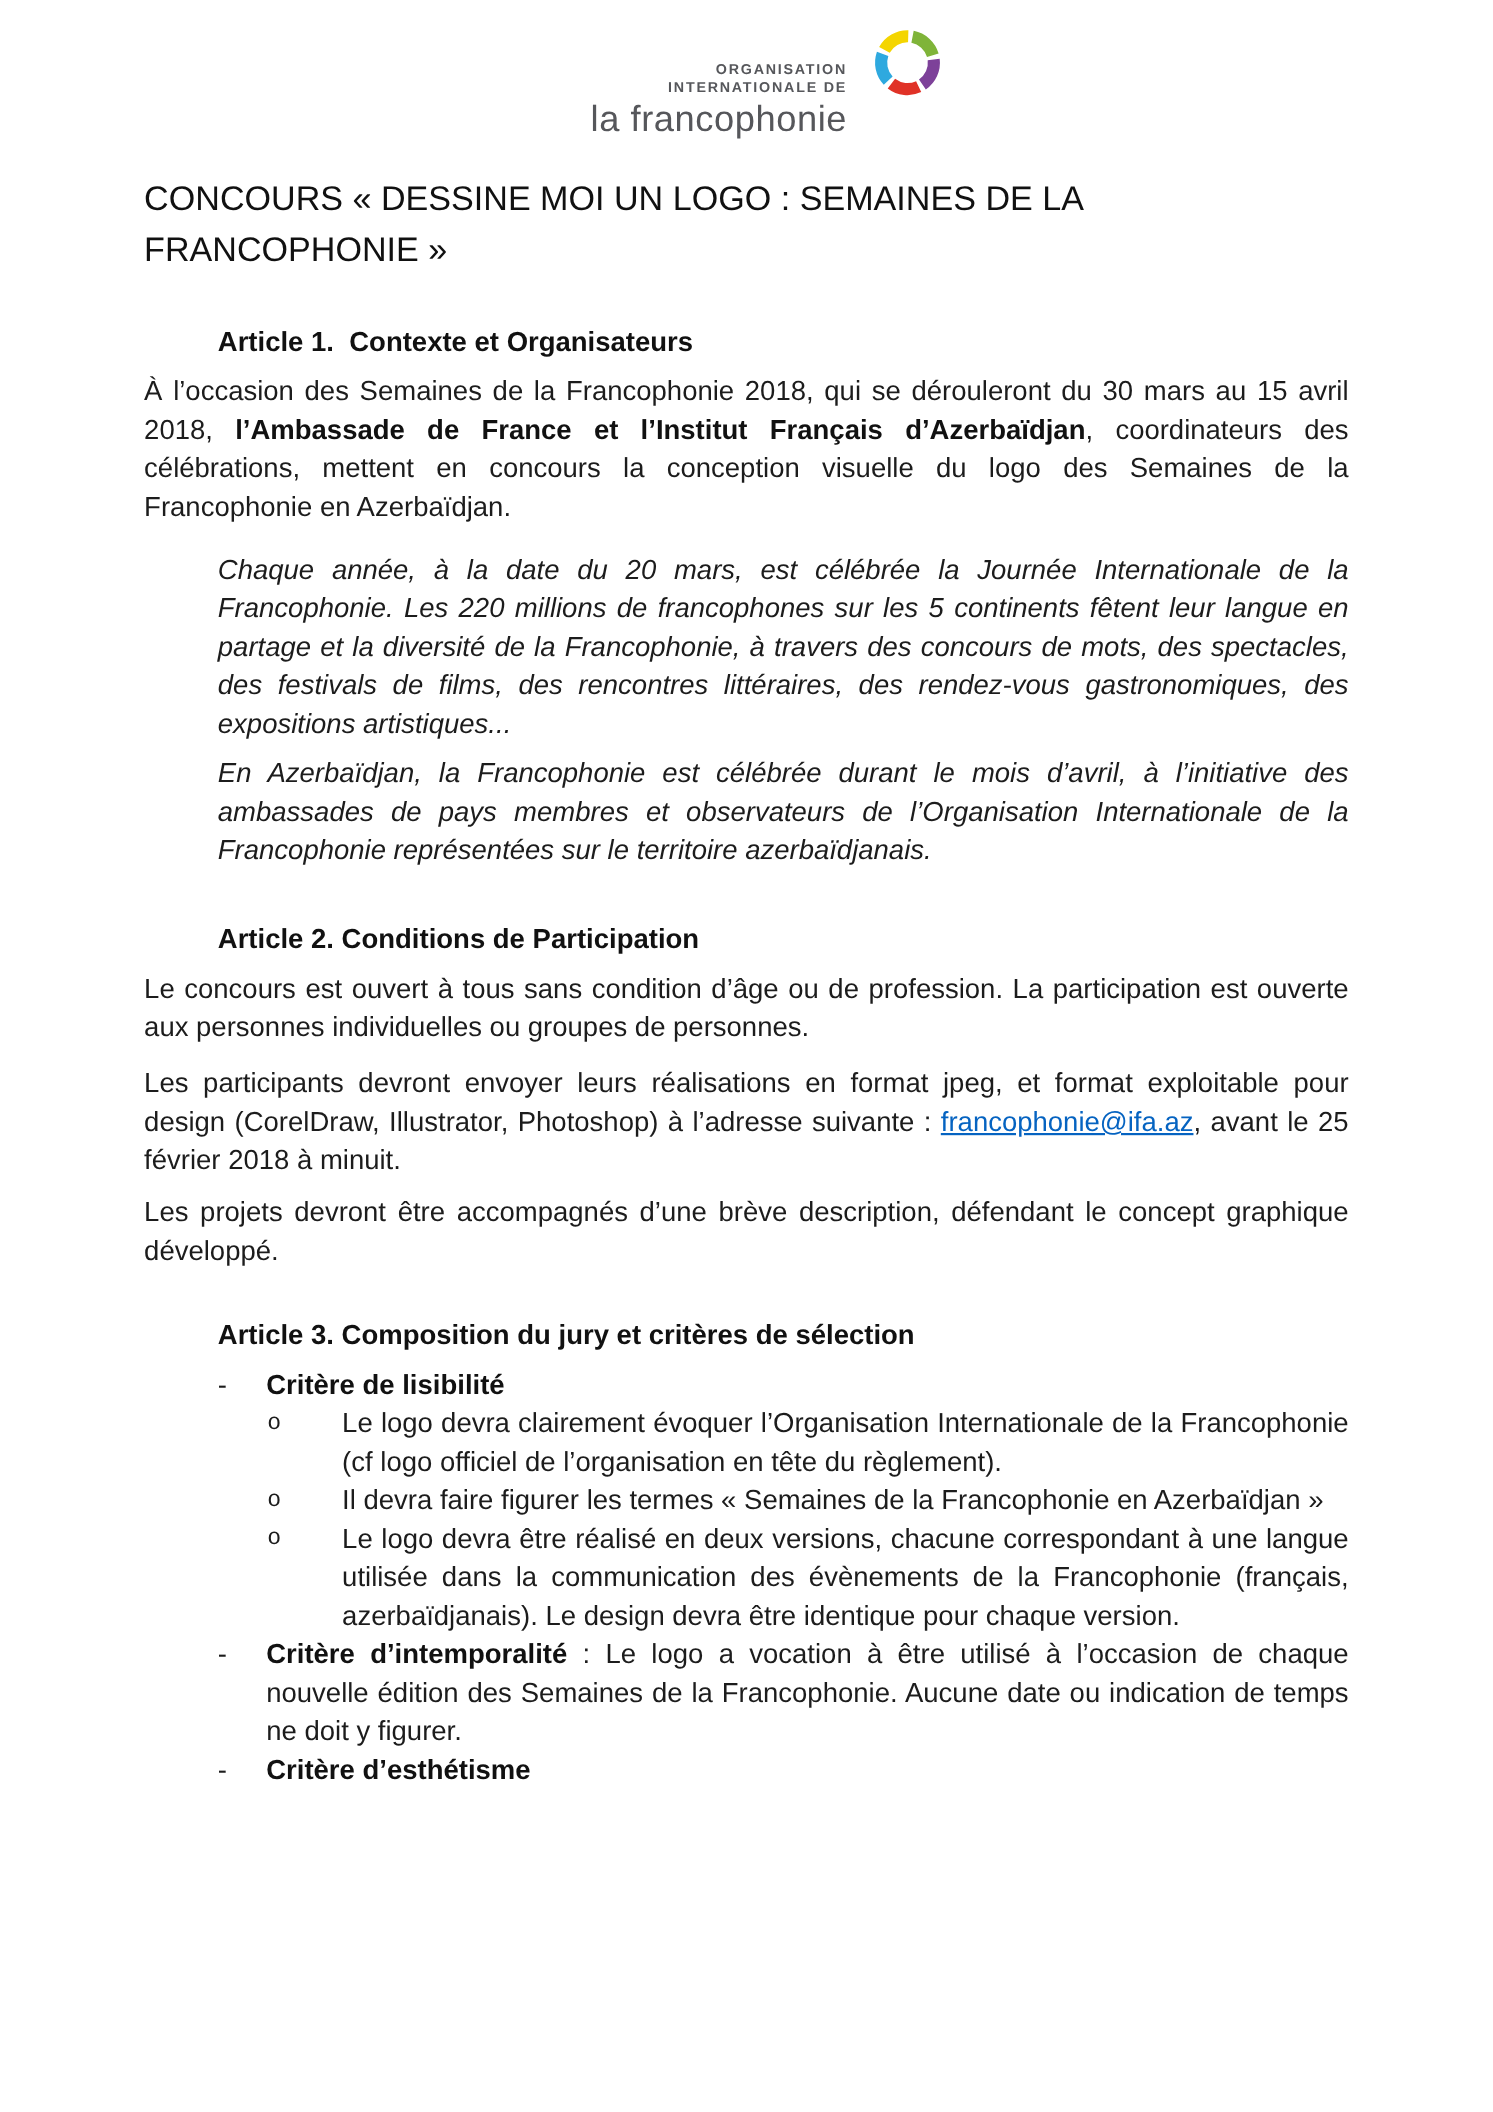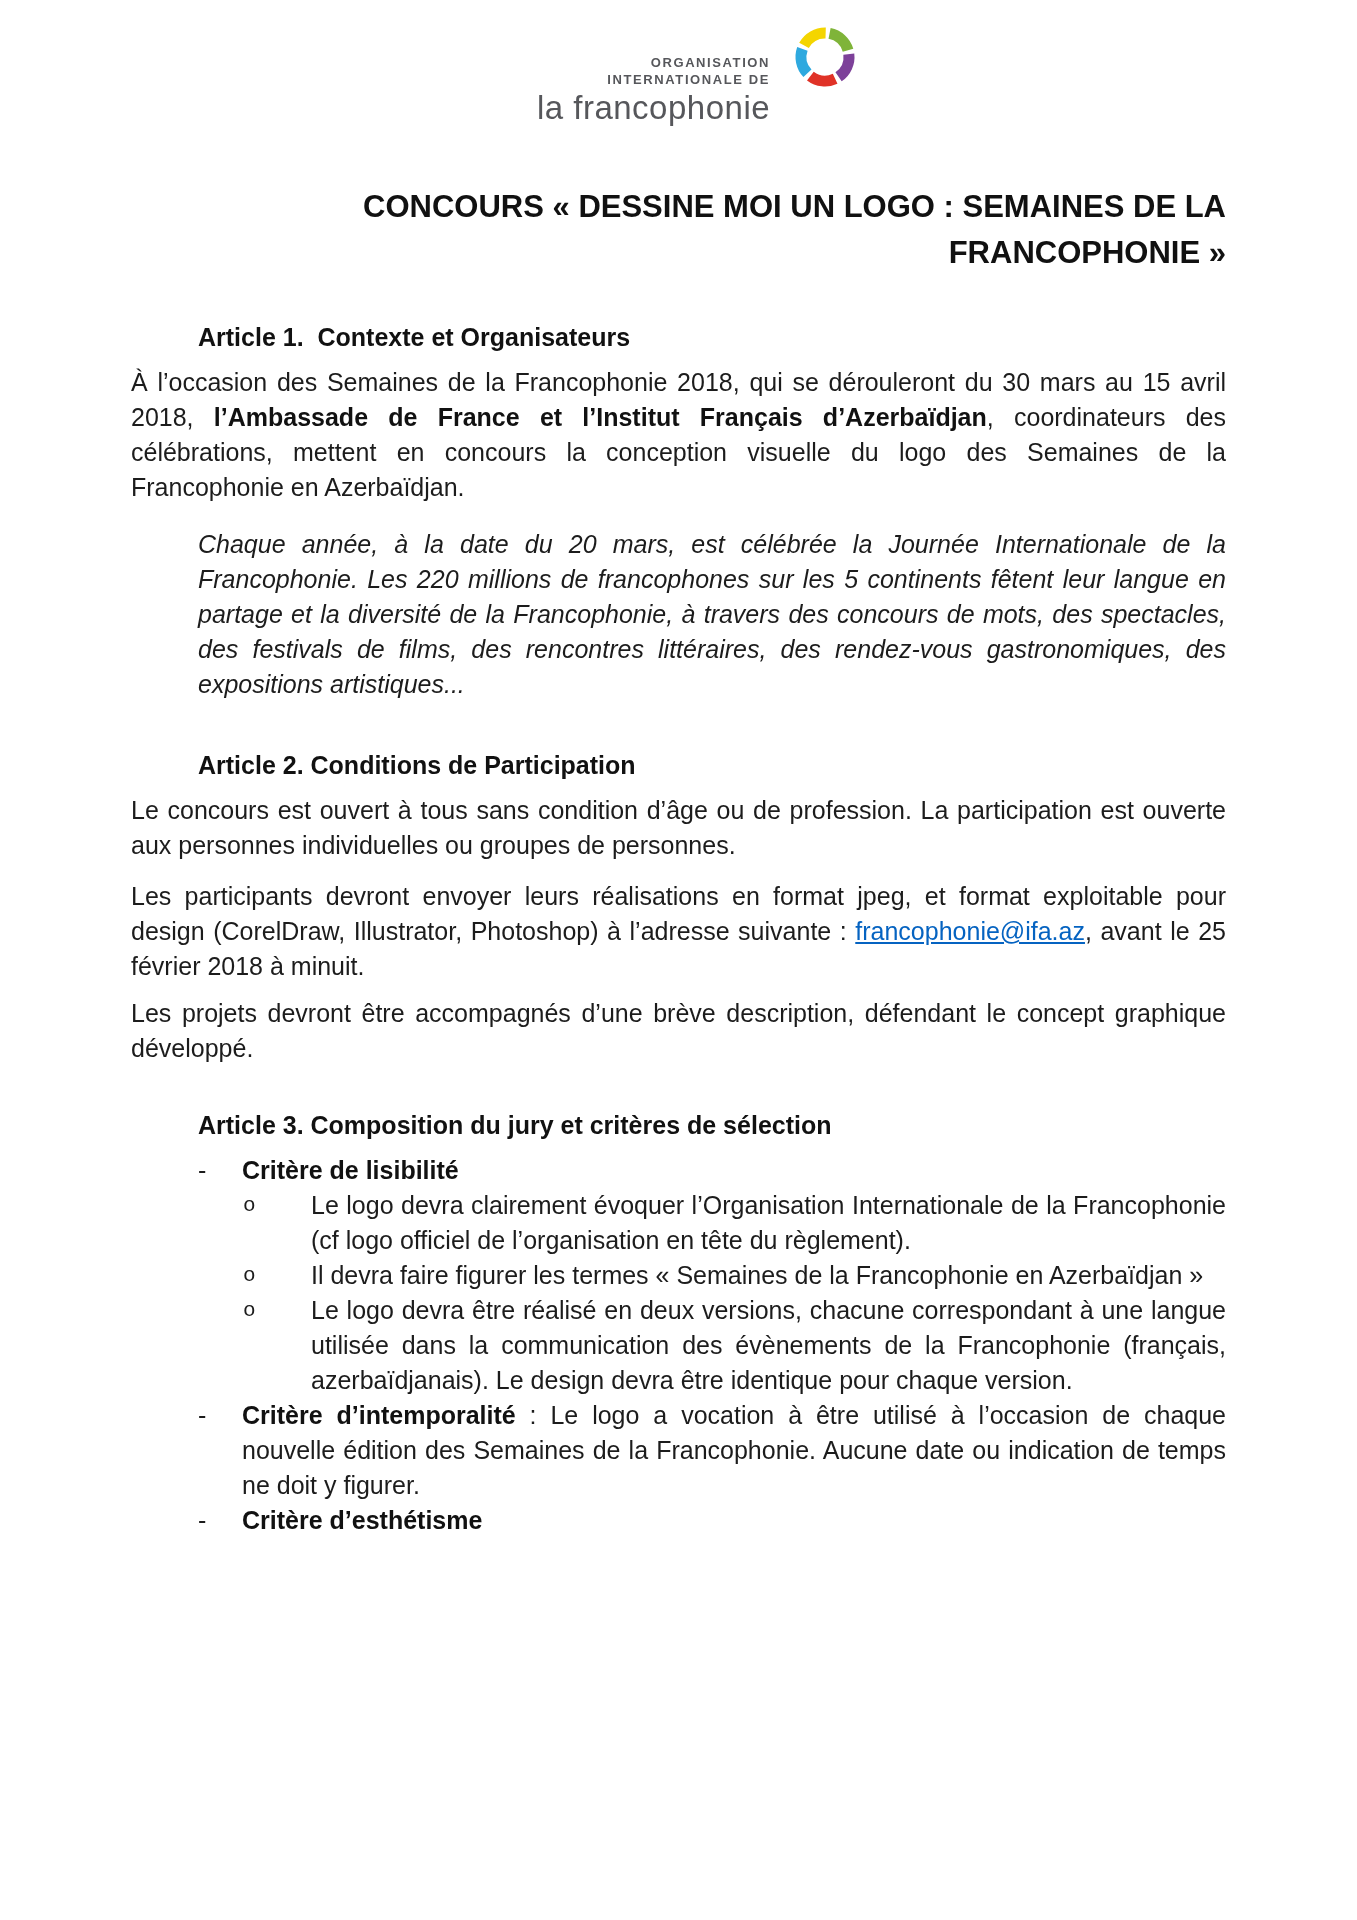--- a/index.html
+++ b/index.html
@@ -12,21 +12,21 @@
   .content { padding:0 131px; }
 
   
   .logo-row { display:flex; justify-content:center; align-items:flex-start; gap:20px; padding-top:22px; height:118px; }
   .logo-textcol { text-align:right; padding-top:32px; }
   .org-small { font-size:13px; font-weight:bold; color:#56575b; letter-spacing:1.6px; line-height:17px; }
   .wordmark { font-size:33px; color:#56575b; line-height:38px; margin-top:1px; letter-spacing:0.5px;margin-left:40px; }
   .ring { display:block; }
 
   
-  .doc-title { margin-top:66px; text-align:right; font-weight:bold; font-size:31px; line-height:46px; color:#111; }
+  .doc-title { margin-top:40px; text-align:left; font-weight:normal; font-size:31px; line-height:46px; color:#111; }
 
   
   .heading { font-weight:bold; font-size:25px; line-height:35px; margin-left:67px; white-space:pre-wrap; color:#111; }
   p.body { font-size:25px; line-height:35px; text-align:justify; }
   .quote { font-style:italic; margin-left:67px; }
 
   .h-a1 { margin-top:44px; }
   .p-a1 { margin-top:10px; }
   .q1   { margin-top:22px; }
   .q2   { margin-top:10px; }
@@ -69,20 +69,21 @@
   </div>
 
   <h1 class="doc-title"><span>CONCOURS « DESSINE MOI UN LOGO : SEMAINES DE LA</span><br><span>FRANCOPHONIE »</span></h1>
 
   <h2 class="heading h-a1">Article 1.  Contexte et Organisateurs</h2>
 
   <p class="body p-a1"><span>À l’occasion des Semaines de la Francophonie 2018, qui se dérouleront du 30 mars au 15 avril 2018, </span><b>l’Ambassade de France et l’Institut Français d’Azerbaïdjan</b><span>, coordinateurs des célébrations, mettent en concours la conception visuelle du logo des Semaines de la Francophonie en Azerbaïdjan.</span></p>
 
   <p class="body quote q1">Chaque année, à la date du 20 mars, est célébrée la Journée Internationale de la Francophonie. Les 220 millions de francophones sur les 5 continents fêtent leur langue en partage et la diversité de la Francophonie, à travers des concours de mots, des spectacles, des festivals de films, des rencontres littéraires, des rendez-vous gastronomiques, des expositions artistiques...</p>
 
+  <p class="body quote q2">En Azerbaïdjan, la Francophonie est célébrée durant le mois d’avril, à l’initiative des ambassades de pays membres et observateurs de l’Organisation Internationale de la Francophonie représentées sur le territoire azerbaïdjanais.</p>
 
   <h2 class="heading h-a2">Article 2. Conditions de Participation</h2>
 
   <p class="body m10">Le concours est ouvert à tous sans condition d’âge ou de profession. La participation est ouverte aux personnes individuelles ou groupes de personnes.</p>
 
   <p class="body m16"><span>Les participants devront envoyer leurs réalisations en format jpeg, et format exploitable pour design (CorelDraw, Illustrator, Photoshop) à l’adresse suivante : </span><a class="email-link" href="#">francophonie@ifa.az</a><span>, avant le 25 février 2018 à minuit.</span></p>
 
   <p class="body m12">Les projets devront être accompagnés d’une brève description, défendant le concept graphique développé.</p>
 
   <h2 class="heading h-a3">Article 3. Composition du jury et critères de sélection</h2>

